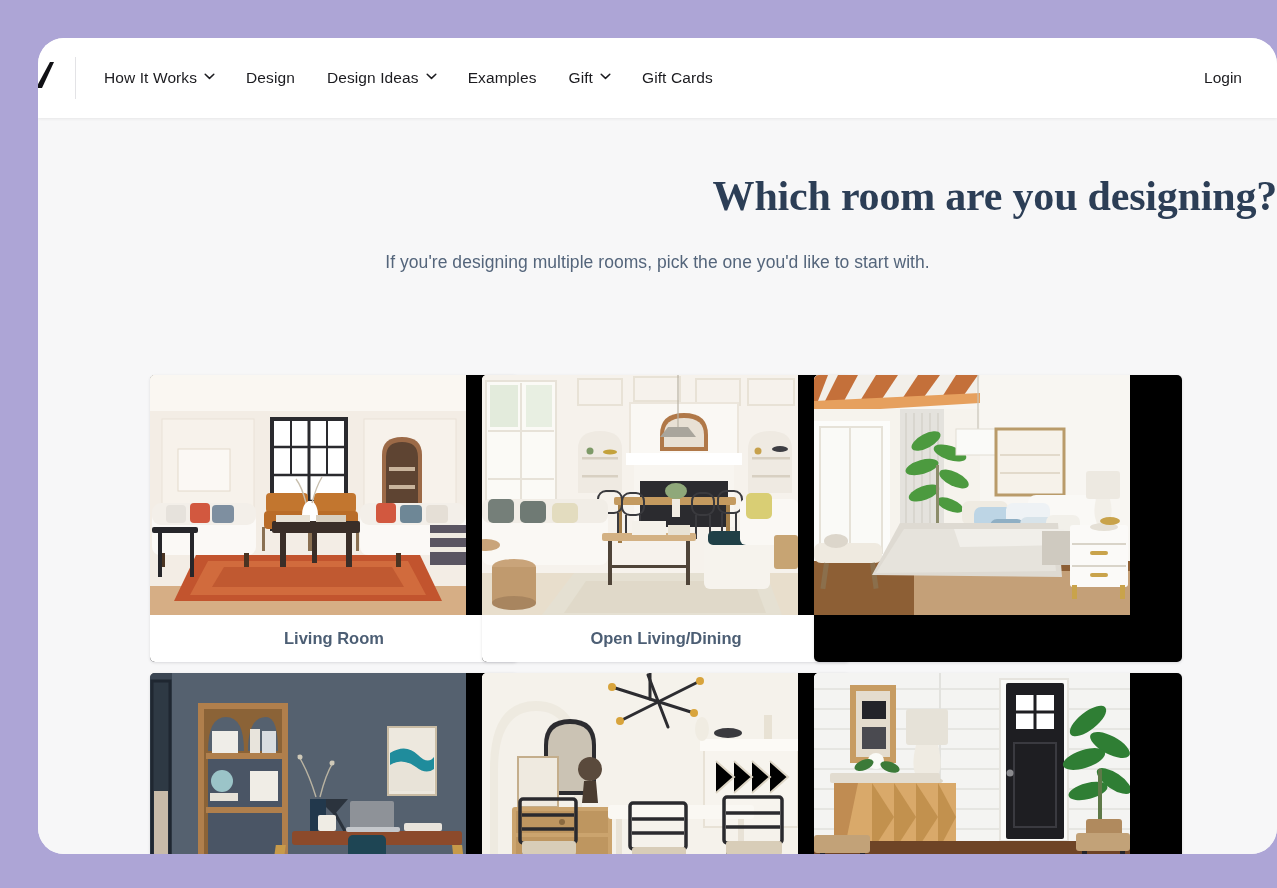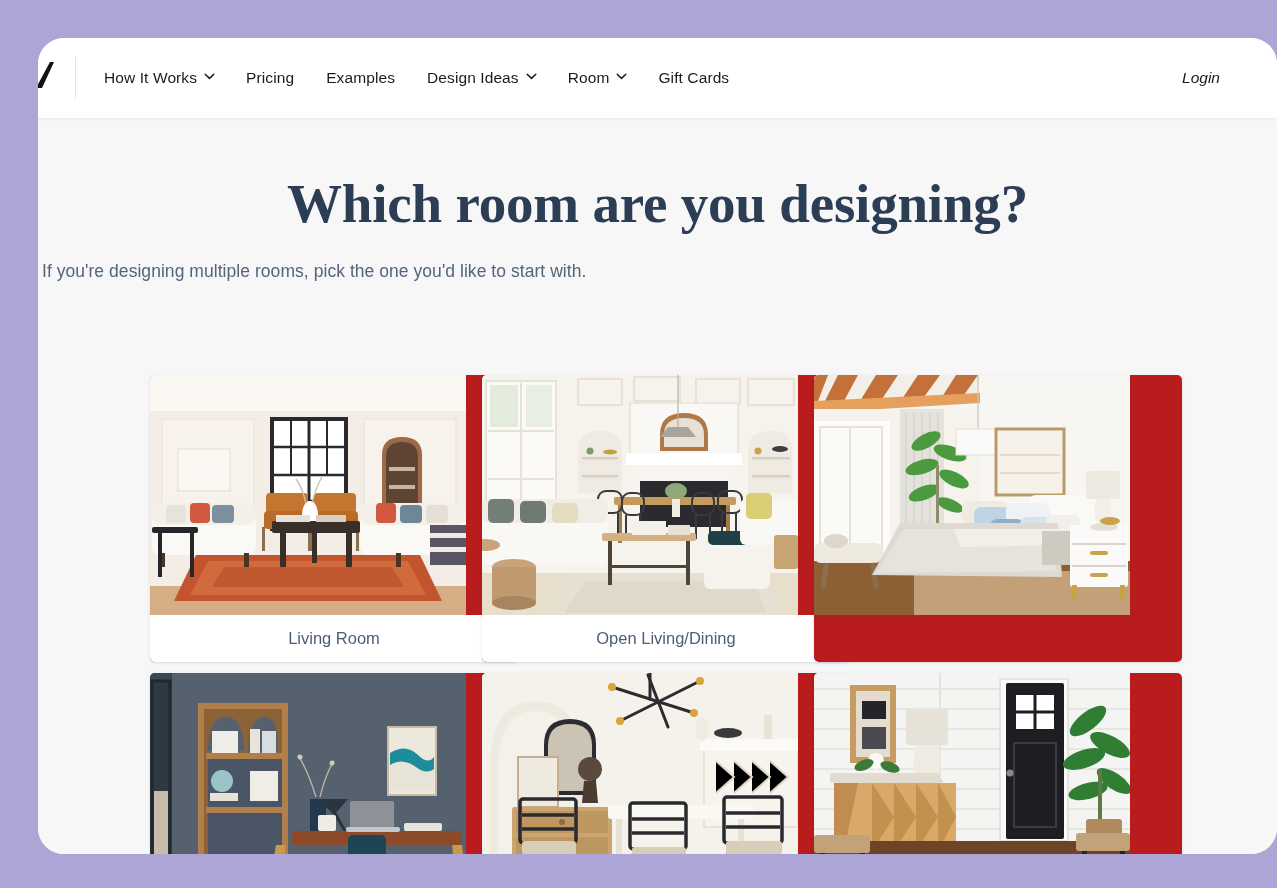--- a/index.html
+++ b/index.html
@@ -90,23 +90,22 @@
     right: 0;
     top: 0;
     height: 80px;
     display: flex;
     align-items: center;
   }
   #login-link {
     font-size: 15.5px;
     color: #1B1B1F;
     cursor: pointer;
-    padding-right: 57px;
+    padding-right: 35px;
     white-space: nowrap;
-    font-style: italic;
   }
   #cta-button {
     position: absolute;
     left: 1178px;
     top: 48px;
     height: 60px;
     min-width: 140px;
     background: #A8474F;
     color: #FFFFFF;
     border: none;
@@ -128,54 +127,55 @@
     left: 0;
     top: 80px;
     width: 1239px;
     height: 736px;
     background: #F7F7F8;
     overflow: hidden;
   }
   #page-title {
     margin: 0;
     padding-top: 55px;
-    text-align: center;
+    text-align: right;
     font-family: "Liberation Serif", serif;
     font-weight: bold;
-    font-size: 55px;
+    font-size: 42px;
     line-height: 1.12;
     color: #2C3E56;
     letter-spacing: -0.2px;
   }
   #page-subtitle {
-    margin: 4px;
+    margin: 10px;
     padding-top: 22px;
-    text-align: left;
+    text-align: center;
     font-size: 17.5px;
     color: #54657B;
     letter-spacing: 0.05px;
   }
 
   
   #room-grid {
     position: absolute;
     left: 112px;
     top: 257px;
     width: 982px;
     display: grid;
     grid-template-columns: repeat(3, 316px);
     gap: 11px 16px;
   }
   .room-card {
     width: 368px;
-    background: #b91c1c;
+    background: #000000;
     border-radius: 5px;
     box-shadow: 0 1px 3px rgba(20,20,40,0.13);
     overflow: hidden;
     cursor: pointer;
+    font-weight: bold;
   }
   .room-thumb {
     width: 316px;
     height: 240px;
     position: relative;
     overflow: hidden;
     background: #EFEAE4;
   }
   .room-thumb svg { display: block; }
   .room-label {
@@ -205,35 +205,35 @@
     <nav id="primary-nav">
       <div class="nav-item">
         <span>How It Works</span>
         <span class="caret">
           <svg width="11" height="11" viewBox="0 0 11 11">
               <path d="M1.2 3.3 L5.5 7.4 L9.8 3.3" fill="none" stroke="#1B1B1F" stroke-width="1.5" stroke-linecap="round" stroke-linejoin="round"></path>
             </svg>
         </span>
       </div>
       <div class="nav-item">
-        <span>Pricing</span>
-      </div>
-      <div class="nav-item">
-        <span>Examples</span>
+        <span>Design</span>
       </div>
       <div class="nav-item">
         <span>Design Ideas</span>
         <span class="caret">
           <svg width="11" height="11" viewBox="0 0 11 11">
               <path d="M1.2 3.3 L5.5 7.4 L9.8 3.3" fill="none" stroke="#1B1B1F" stroke-width="1.5" stroke-linecap="round" stroke-linejoin="round"></path>
             </svg>
         </span>
       </div>
       <div class="nav-item">
-        <span>Room</span>
+        <span>Examples</span>
+      </div>
+      <div class="nav-item">
+        <span>Gift</span>
         <span class="caret">
           <svg width="11" height="11" viewBox="0 0 11 11">
               <path d="M1.2 3.3 L5.5 7.4 L9.8 3.3" fill="none" stroke="#1B1B1F" stroke-width="1.5" stroke-linecap="round" stroke-linejoin="round"></path>
             </svg>
         </span>
       </div>
       <div class="nav-item">
         <span>Gift Cards</span>
       </div>
     </nav>

